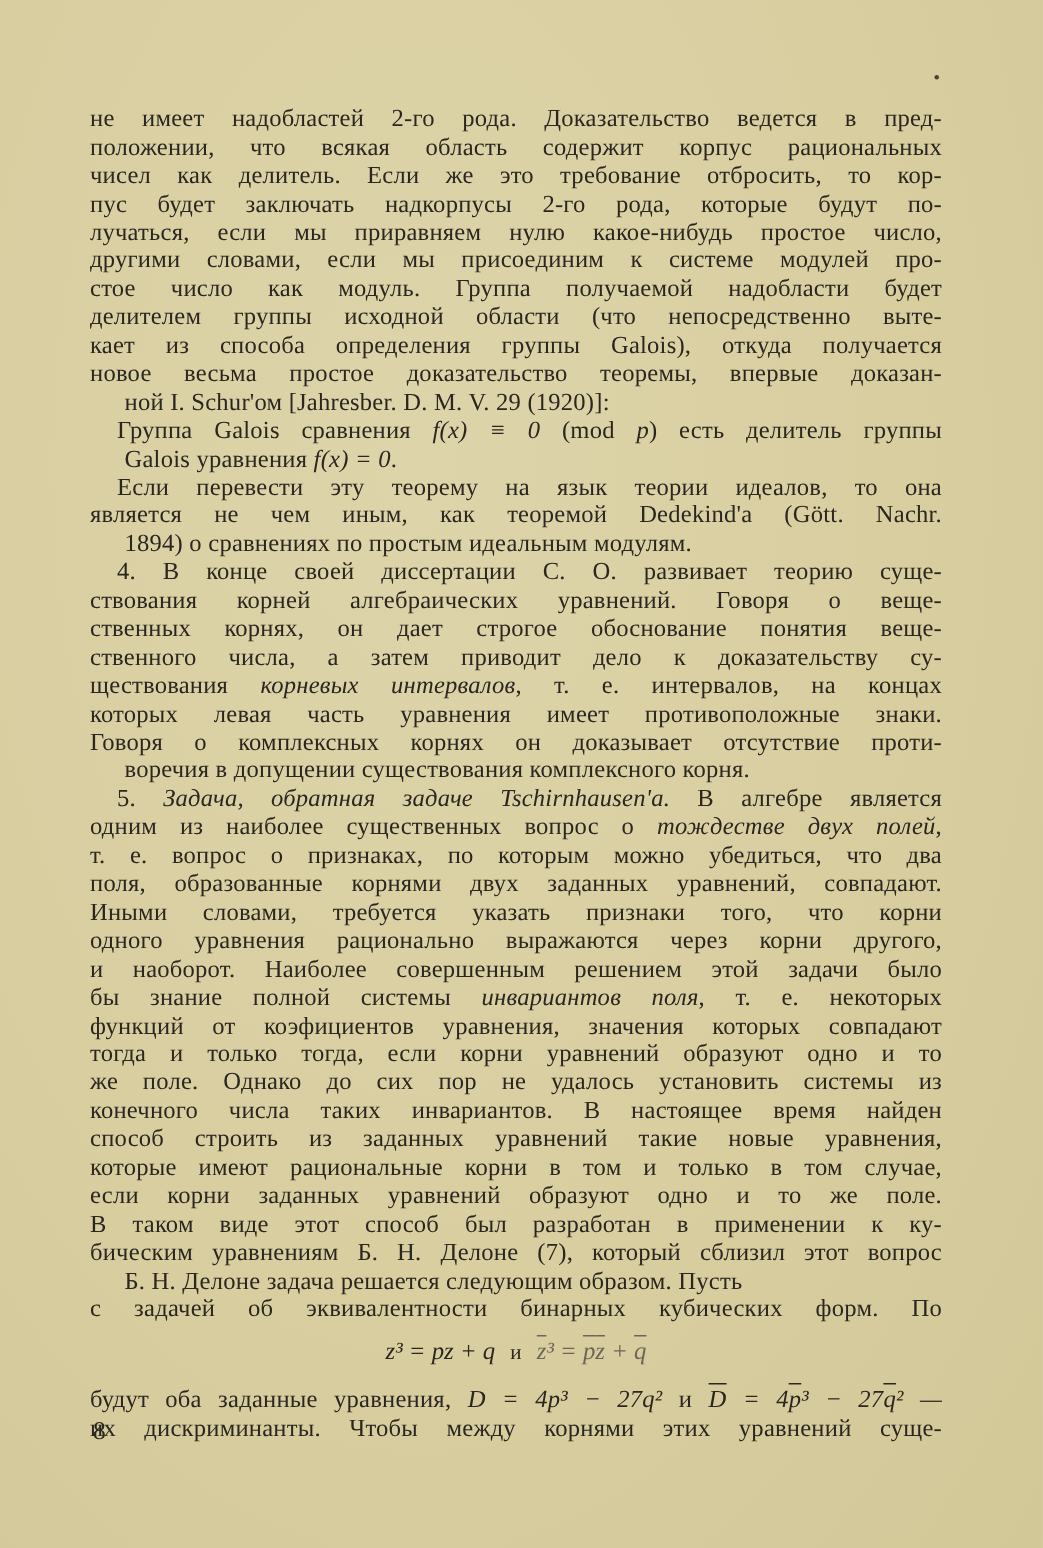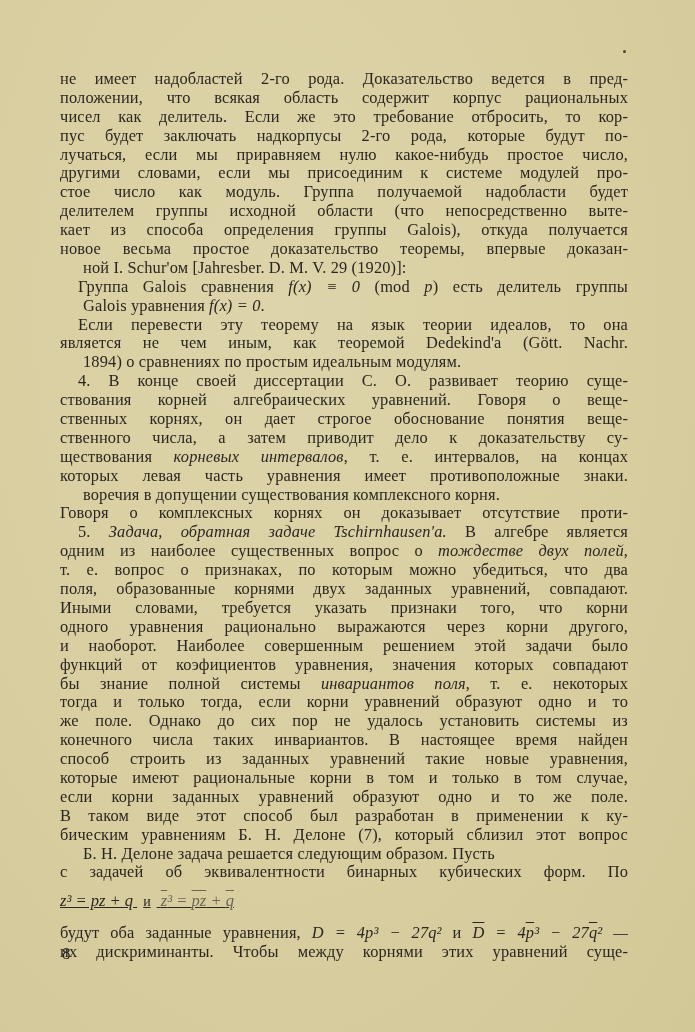--- a/index.html
+++ b/index.html
@@ -38,23 +38,23 @@
     .line.indent {
       padding-left: 18px;
     }
     .it {
       font-style: italic;
     }
     .formula {
       height: 34px;
       line-height: 34px;
       font-size: 16.5px;
+      text-align: center;
       font-style: italic;
       margin: 2px 0 6px 0;
-      text-decoration: underline;
     }
     .formula .conj {
       font-style: normal;
       font-size: 14px;
       margin: 0 6px;
     }
     .bar {
       text-decoration: overline;
     }
     .faded {
@@ -110,38 +110,38 @@
   <div class="line last">1894) о сравнениях по простым идеальным модулям.</div>
 
   <div class="line indent">4. В конце своей диссертации С. О. развивает теорию суще-</div>
   <div class="line">ствования корней алгебраических уравнений. Говоря о веще-</div>
   <div class="line">ственных корнях, он дает строгое обоснование понятия веще-</div>
   <div class="line">ственного числа, а затем приводит дело к доказательству су-</div>
   <div class="line">
     <span>ществования </span><span class="it">корневых интервалов</span><span>, т. е. интервалов, на концах</span>
   </div>
   <div class="line">которых левая часть уравнения имеет противоположные знаки.</div>
+  <div class="line">Говоря о комплексных корнях он доказывает отсутствие проти-</div>
   <div class="line last">воречия в допущении существования комплексного корня.</div>
-  <div class="line">Говоря о комплексных корнях он доказывает отсутствие проти-</div>
 
   <div class="line indent">
     <span>5. </span><span class="it">Задача, обратная задаче Tschirnhausen'a.</span><span> В алгебре является</span>
   </div>
   <div class="line">
     <span>одним из наиболее существенных вопрос о </span><span class="it">тождестве двух полей</span><span>,</span>
   </div>
   <div class="line">т. е. вопрос о признаках, по которым можно убедиться, что два</div>
   <div class="line">поля, образованные корнями двух заданных уравнений, совпадают.</div>
   <div class="line">Иными словами, требуется указать признаки того, что корни</div>
   <div class="line">одного уравнения рационально выражаются через корни другого,</div>
   <div class="line">и наоборот. Наиболее совершенным решением этой задачи было</div>
-  <div class="line">функций от коэфициентов уравнения, значения которых совпадают</div>
   <div class="line">
     <span>бы знание полной системы </span><span class="it">инвариантов поля</span><span>, т. е. некоторых</span>
   </div>
+  <div class="line">функций от коэфициентов уравнения, значения которых совпадают</div>
   <div class="line">тогда и только тогда, если корни уравнений образуют одно и то</div>
   <div class="line">же поле. Однако до сих пор не удалось установить системы из</div>
   <div class="line">конечного числа таких инвариантов. В настоящее время найден</div>
   <div class="line">способ строить из заданных уравнений такие новые уравнения,</div>
   <div class="line">которые имеют рациональные корни в том и только в том случае,</div>
   <div class="line">если корни заданных уравнений образуют одно и то же поле.</div>
   <div class="line">В таком виде этот способ был разработан в применении к ку-</div>
   <div class="line">бическим уравнениям Б. Н. Делоне (7), который сблизил этот вопрос</div>
   <div class="line last">Б. Н. Делоне задача решается следующим образом. Пусть</div>
   <div class="line">с задачей об эквивалентности бинарных кубических форм. По</div>

